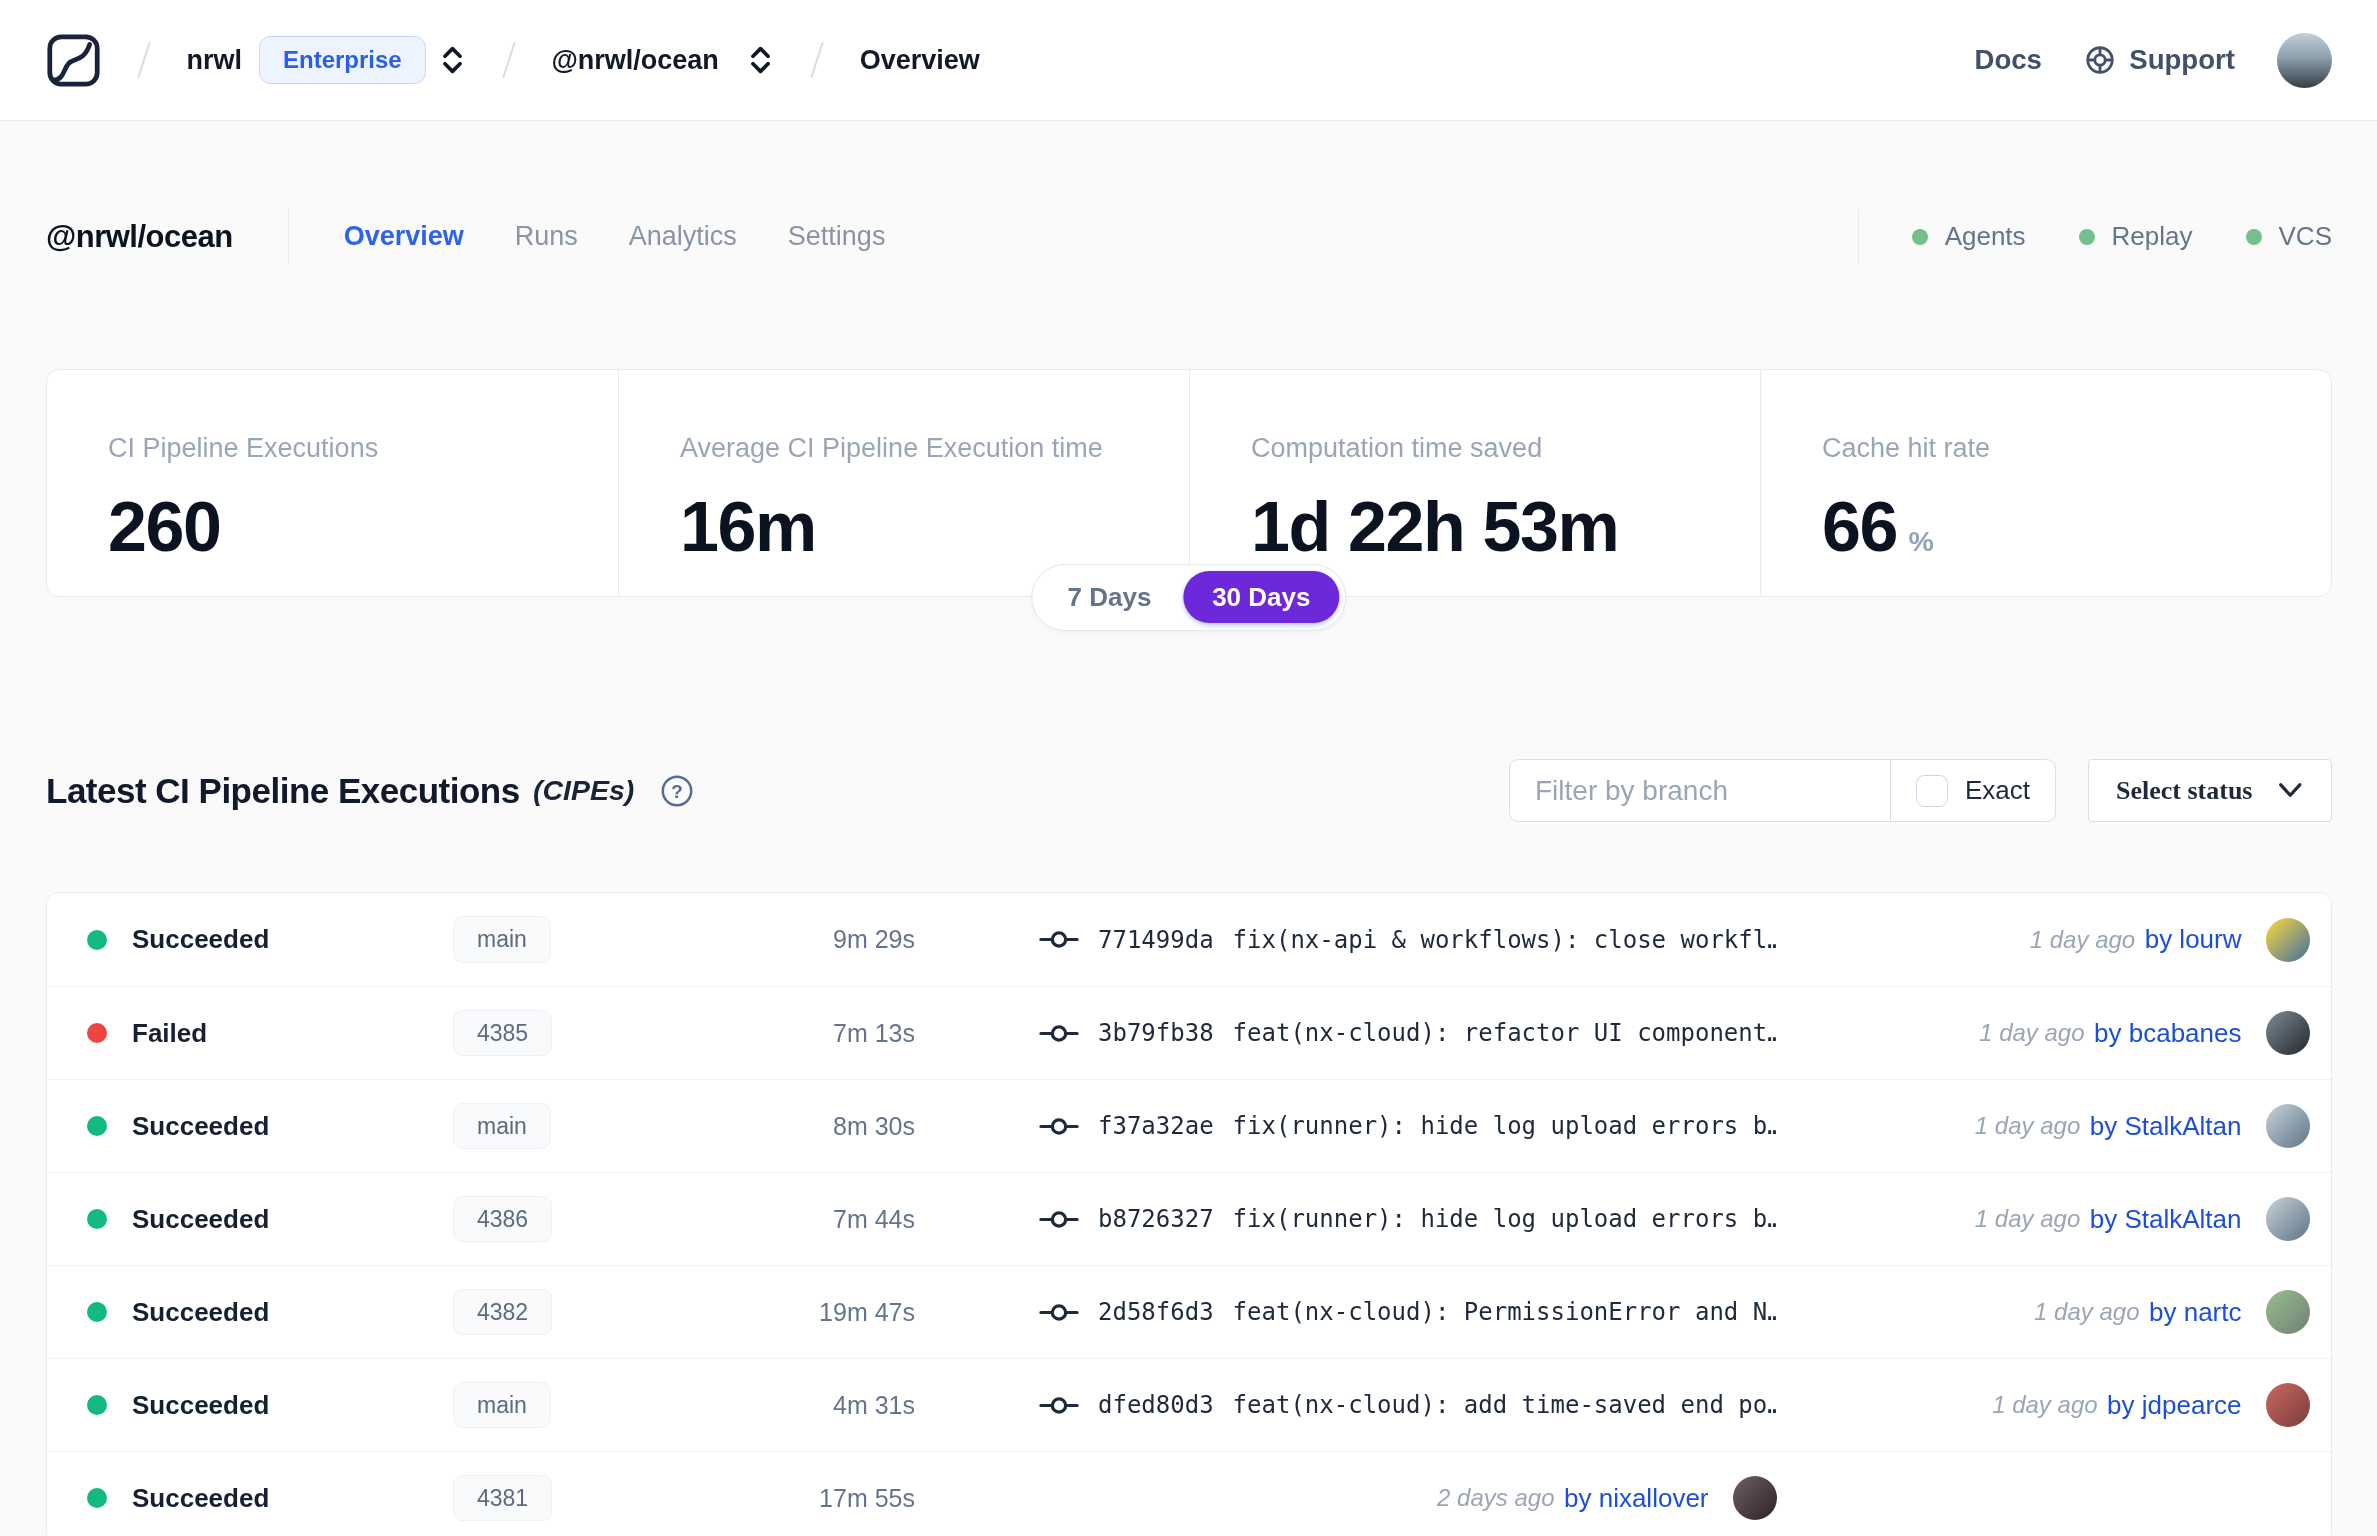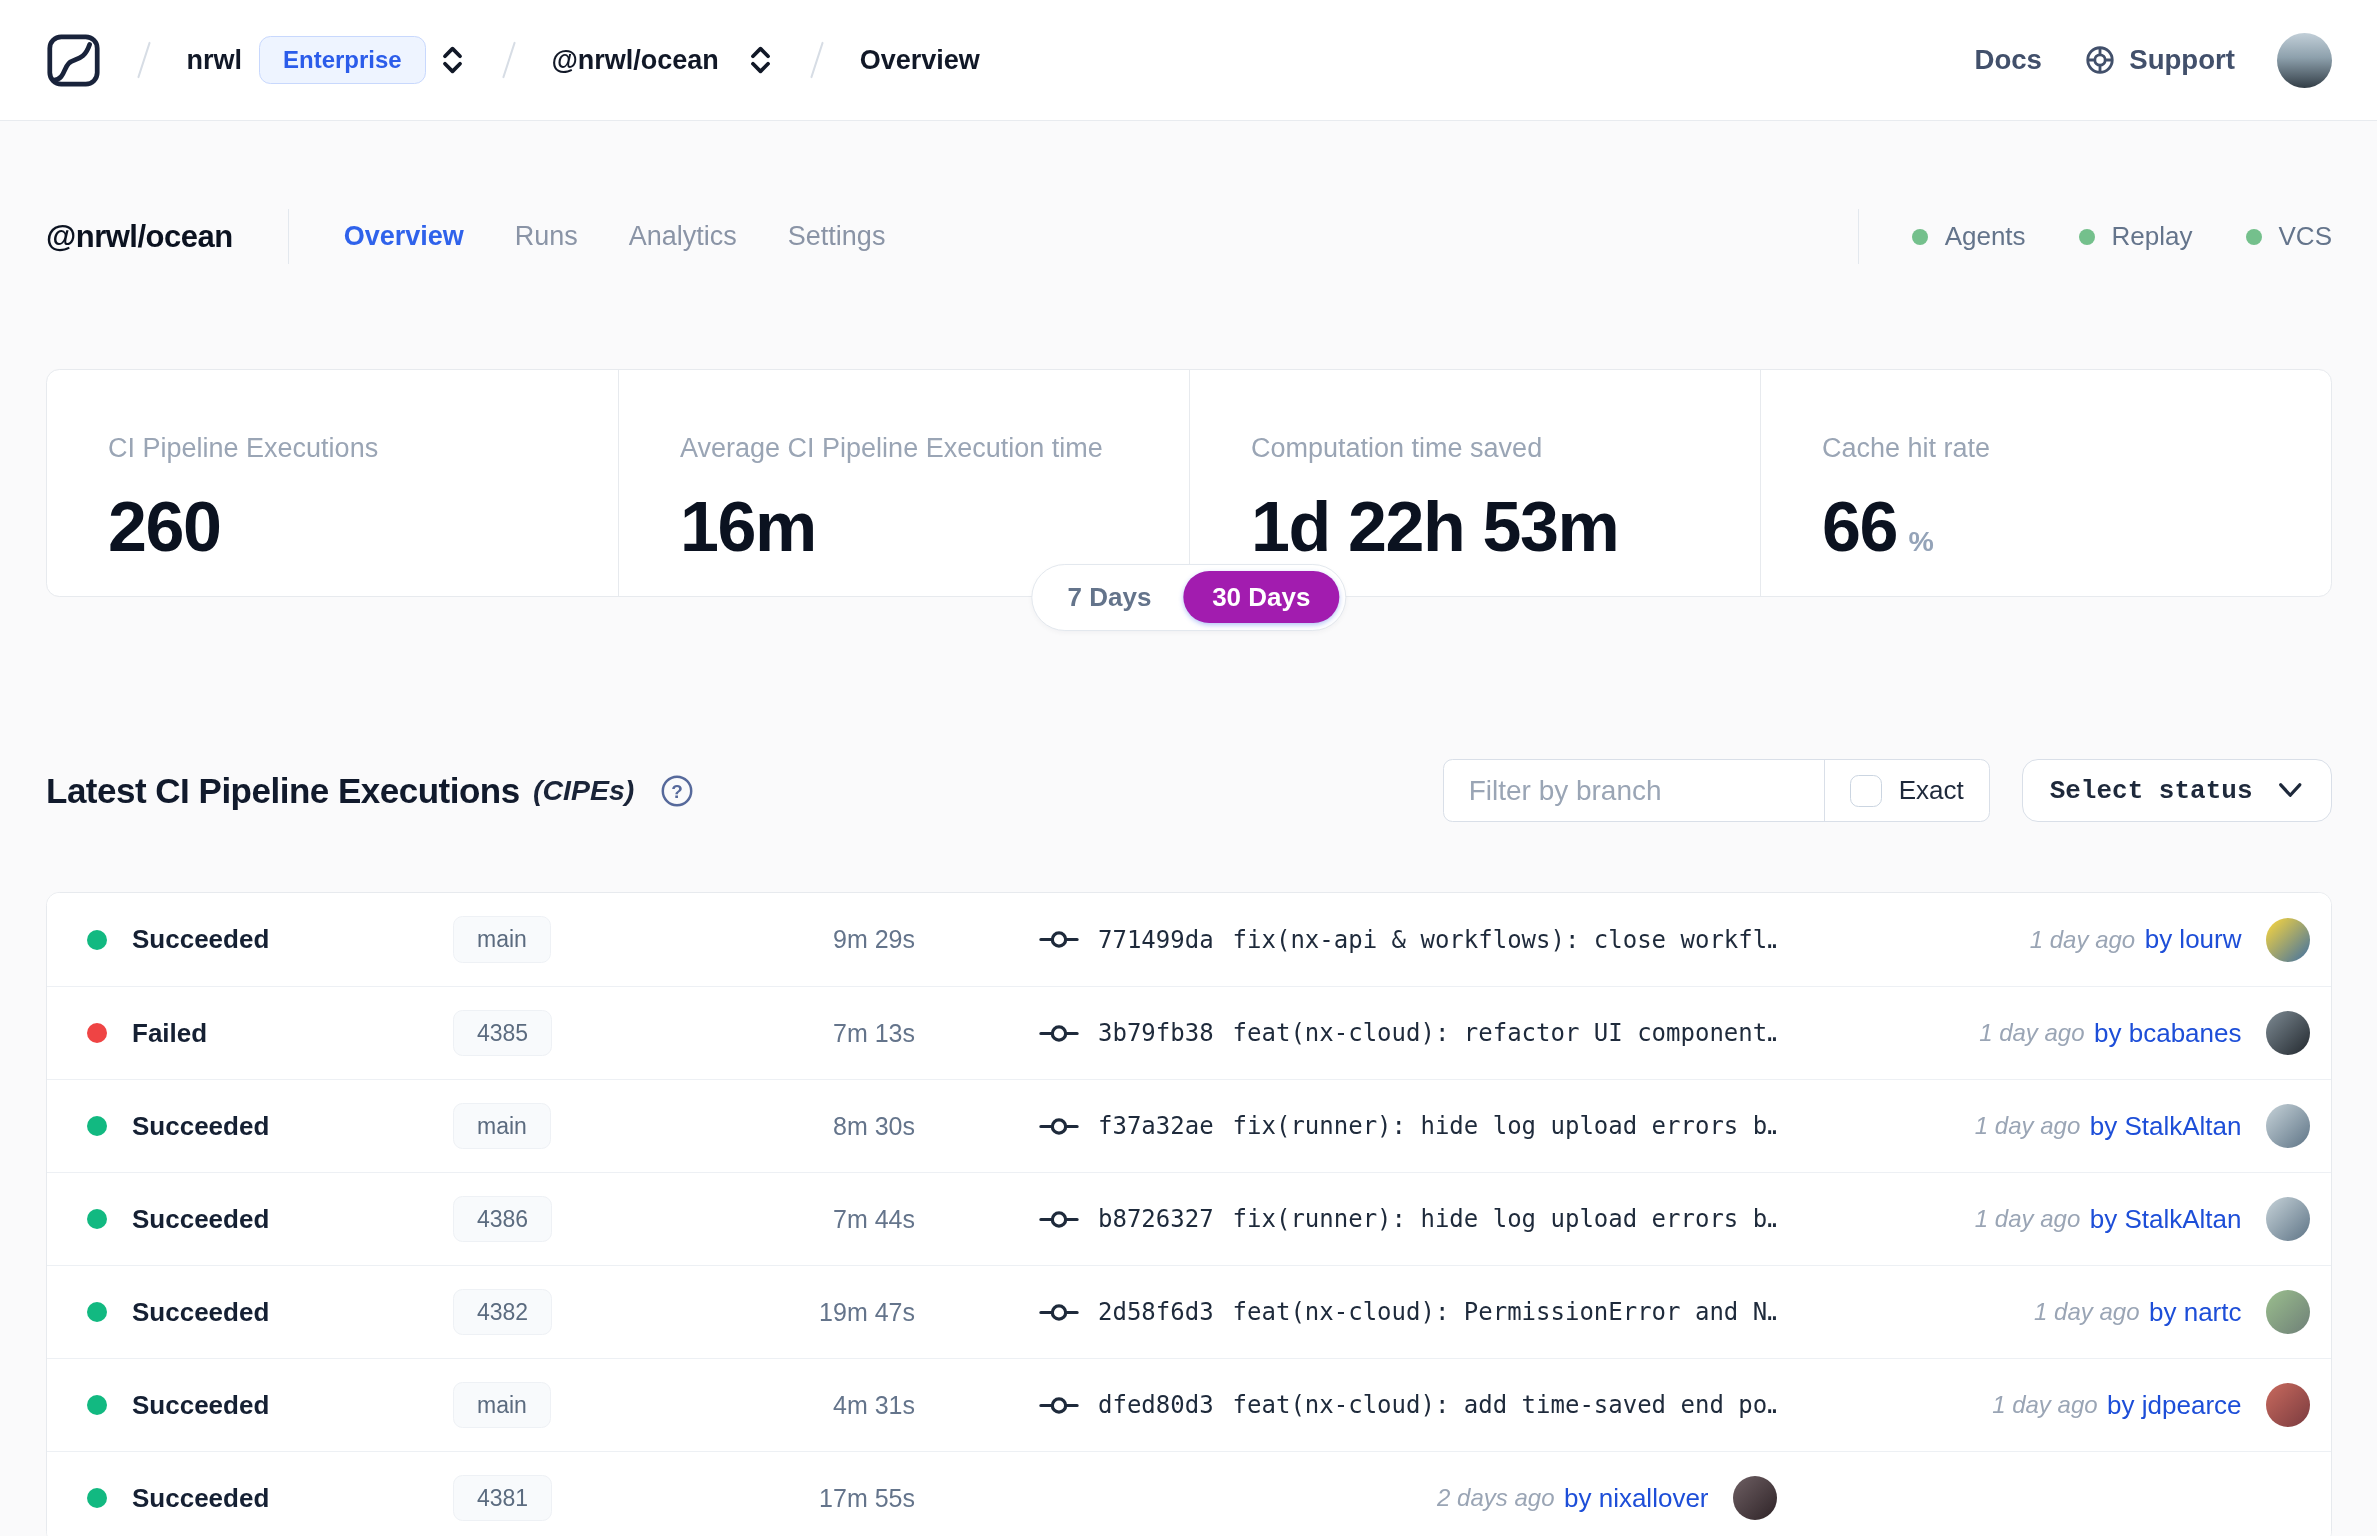--- a/index.html
+++ b/index.html
@@ -58,21 +58,21 @@
   .range-toggle {
     position:absolute; left:50%; bottom:-34px; transform:translateX(-50%);
     background:#FFFFFF; border:1px solid #E3E8EE; border-radius:950px;
     padding:6.7px; display:flex; gap:3.8px; box-shadow:0 1.9px 5.7px rgba(15,23,42,0.04);
   }
   .range-opt {
     font-size:26px; font-weight:600; color:#64748B; padding:10.5px 28.5px;
     border-radius:950px; cursor:pointer; background:transparent; border:none;
     font-family:"Liberation Sans", sans-serif;
   }
-  .range-opt.selected { background:#a21caf; color:#FFFFFF; box-shadow:0 1.9px 4.8px rgba(36,87,230,0.35); }
+  .range-opt.selected { background:#6d28d9; color:#FFFFFF; box-shadow:0 1.9px 4.8px rgba(36,87,230,0.35); }
   
   .section-row { margin:162px 46px 0; display:flex; align-items:center; height:63px; }
   .section-title { font-size:35px; font-weight:700; letter-spacing:-0.5px; color:#111A2C; }
   .section-title-suffix { font-size:28.5px; font-style:italic; font-weight:600; color:#1A2438; margin-left:13.3px; }
   .help-icon { margin-left:25px; cursor:pointer; display:flex; }
   .filters { margin-left:auto; display:flex; align-items:center; gap:32px; }
   .filter-group {
     display:flex; align-items:stretch; background:#FFFFFF;
     border:1px solid #D9DFE8; border-radius:9.5px; height:63px; overflow:hidden;
   }
@@ -82,23 +82,23 @@
   }
   .branch-input::placeholder { color:#9AA5B5; }
   .exact-seg { display:flex; align-items:center; gap:17px; padding:0 25px; border-left:1px solid #D9DFE8; }
   .checkbox {
     width:32px; height:32px; border:1.9px solid #CBD5E1; border-radius:8.6px;
     background:#FFFFFF; cursor:pointer;
   }
   .exact-label { font-size:26px; color:#1E293B; }
   .status-select {
     display:flex; align-items:center; gap:23px; background:#FFFFFF;
-    border:1px solid #D9DFE8; border-radius:16px; height:63px; padding:0 27px;
+    border:1px solid #D9DFE8; border-radius:4px; height:63px; padding:0 27px;
     font-size:26px; font-weight:600; color:#1E293B; cursor:pointer;
-    font-family:Liberation Mono, monospace;
+    font-family:Liberation Serif, serif;
   }
   
   .cipe-table {
     margin:70px 46px 0; background:#FFFFFF; border:1px solid #E7EAEE;
     border-radius:13.3px; overflow:hidden;
   }
   .cipe-row {
     display:grid; grid-template-columns:366px 333px 181px 1fr 533px;
     align-items:center; height:93px; padding:0 21px 0 40px; cursor:pointer;
     background:#FFFFFF;

